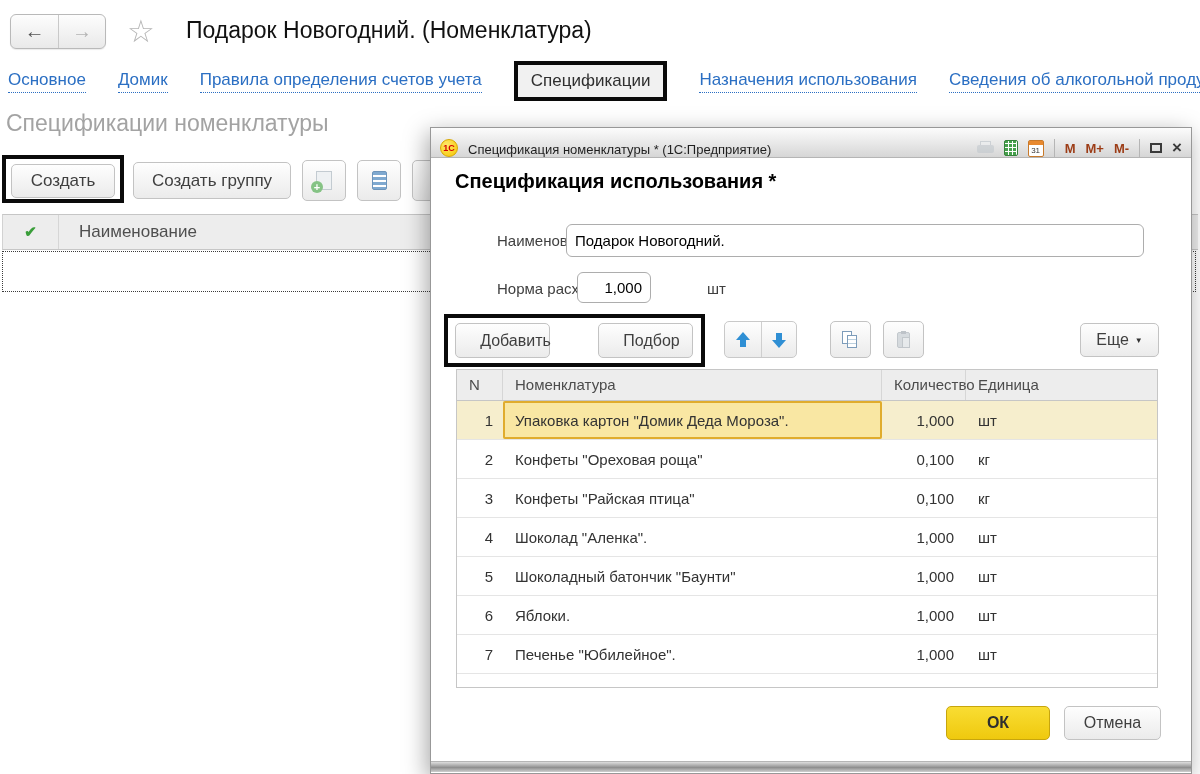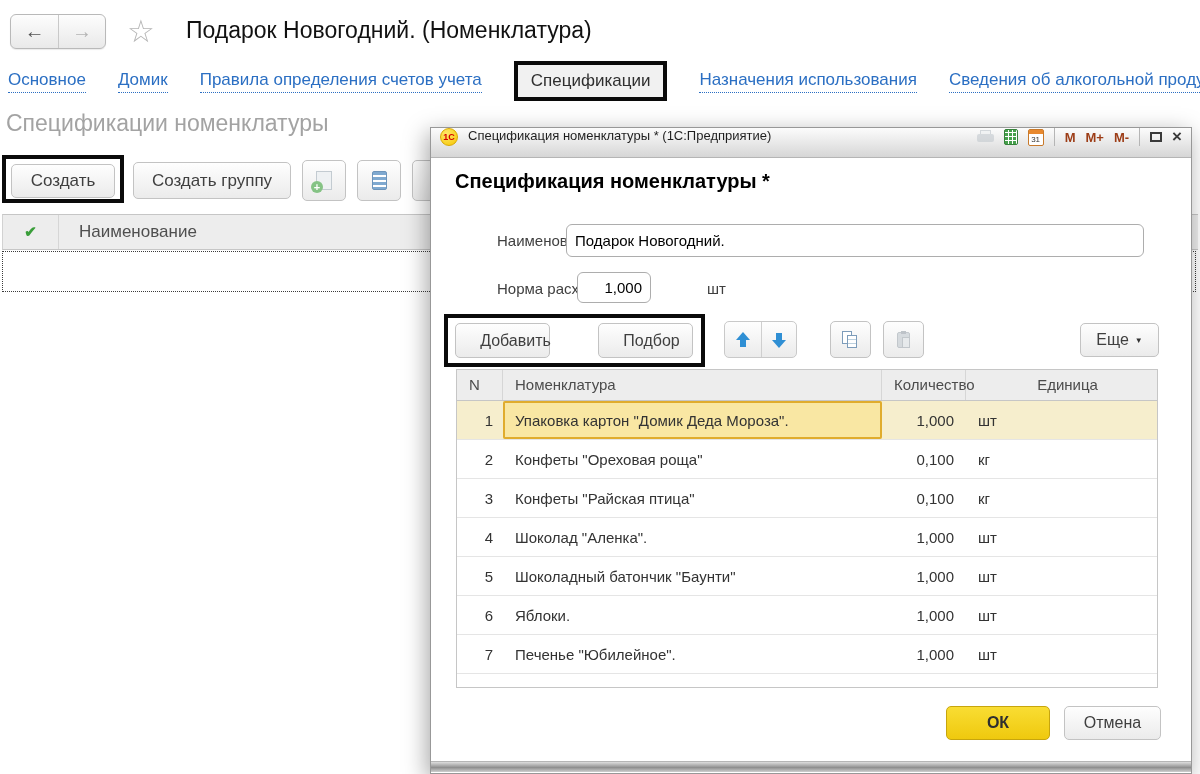--- a/index.html
+++ b/index.html
@@ -43,21 +43,21 @@
     border-top:1px solid #c6c6c6; border-bottom:1px solid #c6c6c6; border-left:1px solid #d2d2d2; display:flex; }
   .mlh-check { width:56px; border-right:1px solid #d6d6d6; display:flex; align-items:center; justify-content:center;
     color:#3a9e3a; font-size:15px; font-weight:bold; }
   .mlh-name { flex:1; line-height:34px; padding-left:20px; font-size:17px; color:#4f4f4f; }
   .empty-row { position:absolute; left:2px; top:251px; width:1194px; height:41px; border:1px dotted #3c3c3c; background:#fff; }
 
   
   .dialog { position:absolute; left:430px; top:127px; width:762px; height:647px; background:#fff;
     border:1px solid #989898; box-shadow:-3px 6px 22px rgba(0,0,0,.35); z-index:10; }
   .titlebar { height:30px; background:linear-gradient(#fcfcfc,#d6d6d6); border-bottom:1px solid #b5b5b5;
-    display:flex; align-items:flex-start; padding:0 9px; gap:8px; }
+    display:flex; align-items:flex-end; padding:0 9px; gap:8px; }
   .logo-1c { width:18px; height:18px; border-radius:50%; background:radial-gradient(circle at 35% 30%, #ffe86a, #f6c600);
     border:1px solid #d9a800; color:#d40000; font-size:9px; font-weight:bold; display:flex; align-items:center; justify-content:center; }
   .tb-title { flex:1; font-size:13px; color:#1f1f1f; padding-left:2px; overflow:hidden; white-space:nowrap; }
   .tb-icons { display:flex; align-items:center; gap:10px; }
   .tb-sep { width:1px; height:18px; background:#b5b5b5; }
   .icon-printer { position:relative; width:17px; height:14px; opacity:.55; }
   .icon-printer .paper { position:absolute; left:3px; top:0; width:11px; height:5px; background:#eceff1; border:1px solid #b7bfc6; }
   .icon-printer .bodyp { position:absolute; left:0; top:4px; width:17px; height:8px; background:#bfc6cc; border-radius:2px; }
   .icon-calc { width:14px; height:16px; border:1px solid #35823a; border-radius:2px;
     background:repeating-linear-gradient(0deg, rgba(0,0,0,0) 0 3px, #fff 3px 4px),
@@ -104,21 +104,21 @@
   .dlg-th { line-height:30px; font-size:15px; color:#4c4c4c; padding-left:12px; border-right:1px solid #d6d6d6; }
   .dlg-th:last-child { border-right:none; }
   .t-row { display:flex; height:39px; line-height:39px; border-bottom:1px solid #e5e5e5; font-size:15px; color:#333; cursor:pointer; }
   .c-n { width:46px; text-align:right; padding-right:10px; }
   .c-name { width:379px; padding-left:12px; overflow:hidden; white-space:nowrap; }
   .c-qty { width:84px; text-align:right; padding-right:12px; }
   .c-unit { flex:1; padding-left:12px; }
   .h-n { width:46px; }
   .h-name { width:379px; }
   .h-qty { width:84px; }
-  .h-unit { flex:1;text-align:center; }
+  .h-unit { flex:1; }
   .t-row.selected { background:#f6eecd; }
   .t-row.selected .c-name { background:#f9e7a3; box-shadow:inset 0 0 0 2px #e0ac2d; border-radius:2px; }
   .t-filler { height:13px; }
 
   .btn-ok { position:absolute; left:515px; top:578px; width:104px; height:34px; font-size:16px; font-weight:bold;
     color:#2f2f2f; background:linear-gradient(#f9dd33,#efc90e); border:1px solid #c7a50d; border-radius:5px;
     display:flex; align-items:center; justify-content:center; cursor:pointer; }
   .btn-cancel { position:absolute; left:633px; top:578px; width:97px; height:34px; font-size:16px; }
   .dlg-bottom-frame { position:absolute; left:0; right:0; bottom:1px; height:11px;
     background:linear-gradient(#dedede,#8f8f8f 55%,#cfcfcf); border-top:1px solid #b5b5b5; }
@@ -189,21 +189,21 @@
         <span class="tb-sep"></span>
         <span class="m-btn">М</span>
         <span class="m-btn">М+</span>
         <span class="m-btn">М-</span>
         <span class="tb-sep"></span>
         <span class="icon-max"></span>
         <span class="icon-close">×</span>
       </div>
     </div>
 
-    <div class="dlg-heading">Спецификация номенклатуры *</div>
+    <div class="dlg-heading">Спецификация использования *</div>
 
     <div class="fld-label" style="left:24px; top:104px;">Наименование:</div>
     <input class="inp inp-name" value="Подарок Новогодний." style="">
 
     <div class="fld-label" style="left:24px; top:152px;">Норма расхода на</div>
     <input class="inp inp-norm" value="1,000" style="">
     <div class="fld-label" style="left:234px; top:152px;">шт</div>
 
     <div class="hl-box box-addpick"></div>
     <div class="btn btn-add">Добавить</div>

